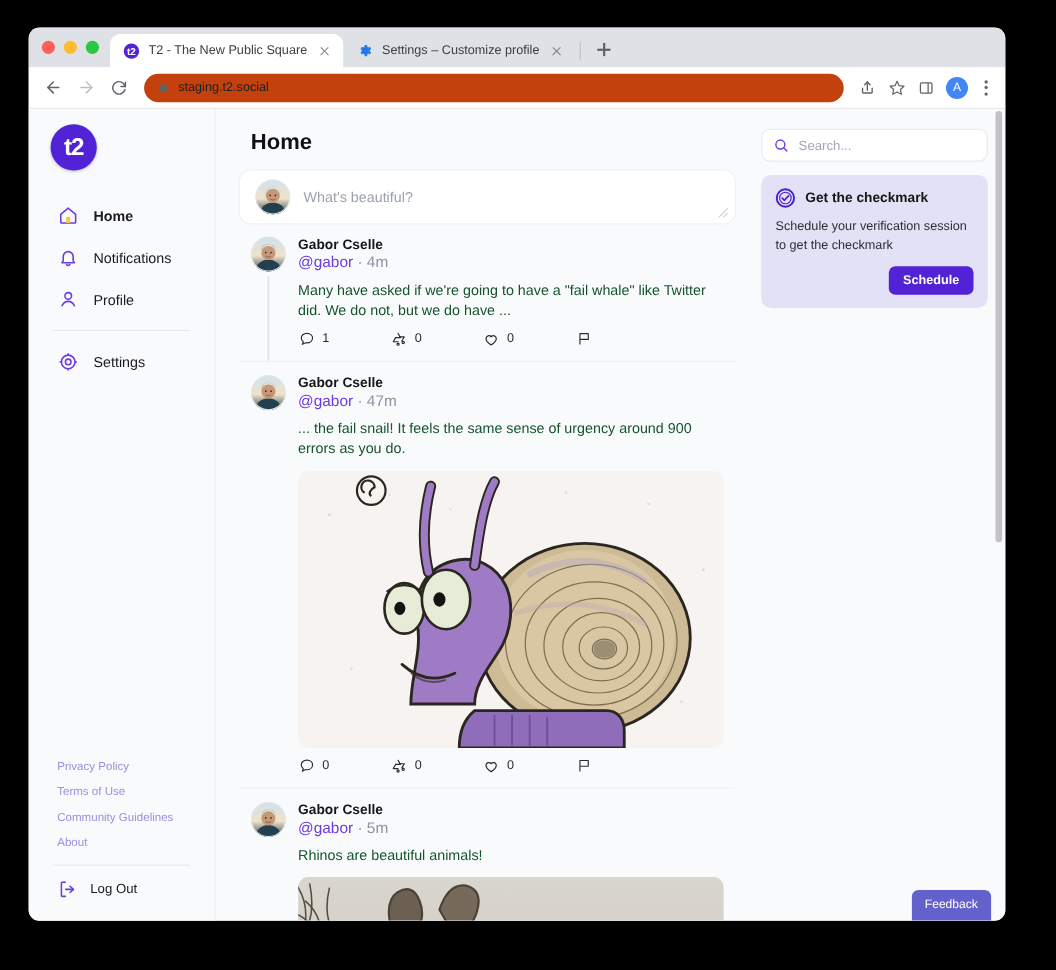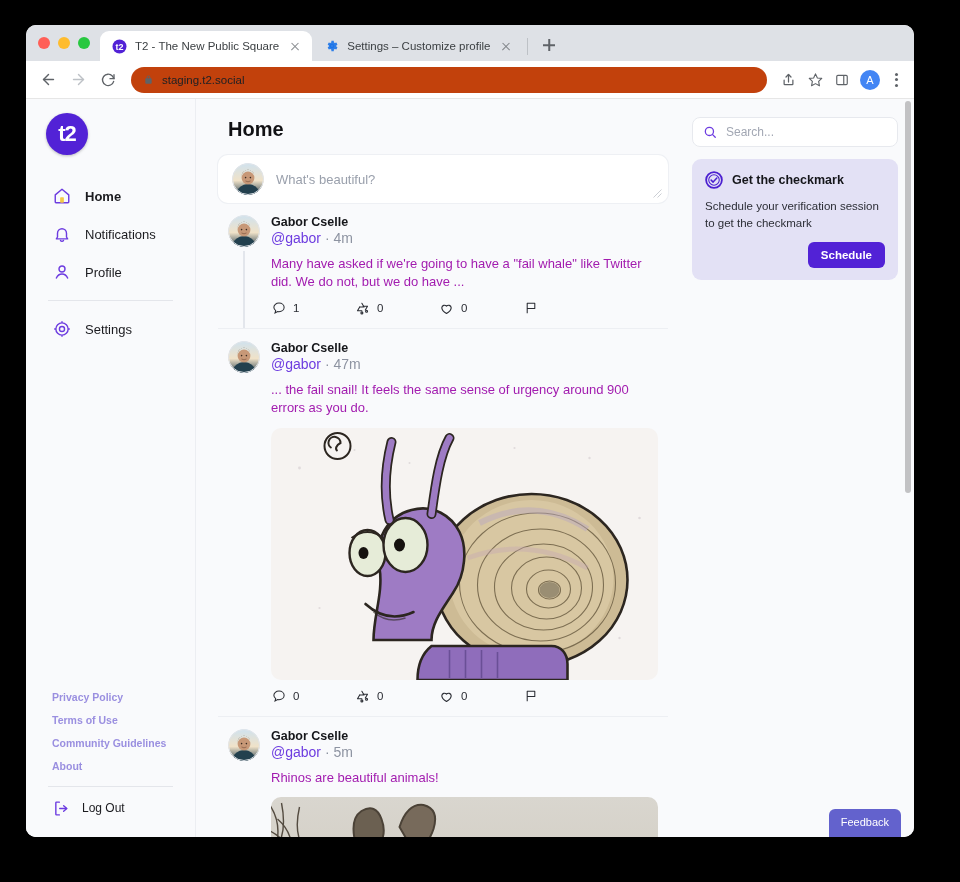--- a/index.html
+++ b/index.html
@@ -98,21 +98,21 @@
   .navitem {
     display: flex; align-items: center; gap: 13px;
     padding: 9px 0 9px 26px; font-size: 13px; color: #1b1b1f;
   }
   .navitem.active { font-weight: bold; }
   .navitem .ico { width: 20px; height: 20px; flex: none; color: #6d3ce0;
     display: flex; align-items: center; justify-content: center; }
   .nav-divider { height: 1px; background: #e4e6eb; margin: 9px 22px; }
   .sidebar-spacer { flex: 1; }
   .footer-links { display: flex; flex-direction: column; gap: 11px; padding: 0 0 14px 26px; }
-  .footer-links a { font-size: 10.5px; color: #9a8fe0; text-decoration: none; font-weight: bold; }
+  .footer-links a { font-size: 10.5px; color: #9a8fe0; text-decoration: none; }
   .footer-divider { height: 1px; background: #e4e6eb; margin: 0 22px 12px; }
   .logout { display: flex; align-items: center; gap: 12px; padding: 0 0 20px 26px; font-size: 12px; color: #1b1b1f; }
   .logout .ico { width: 18px; height: 18px; color: #6d3ce0; display: flex; align-items: center; justify-content: center; }
 
   
   .feedcol { flex: 1; min-width: 0; padding: 0 14px 0 22px; overflow: hidden; position: relative; }
   .page-title { font-size: 20px; font-weight: bold; color: #111114; padding: 19px 0 14px 10px; }
   .composer {
     background: #fff; border-radius: 10px; height: 48px;
     display: flex; align-items: center; gap: 12px; padding: 0 14px;
@@ -124,21 +124,21 @@
   .post { display: flex; gap: 11px; padding: 12px 10px 0 10px; position: relative; border-top: 1px solid #edeff3; }
   .post:first-of-type { border-top: none; }
   .post-gutter { width: 32px; flex: none; display: flex; flex-direction: column; align-items: center; }
   .avatar { width: 32px; height: 32px; border-radius: 50%; flex: none; overflow: hidden; }
   .thread-line { width: 2px; flex: 1; background: #e3e6ec; margin-top: 4px; }
   .post-body { flex: 1; min-width: 0; padding-bottom: 2px; }
   .post-head { display: flex; flex-direction: column; gap: 1px; }
   .post-name { font-size: 12.5px; font-weight: bold; color: #15161a; }
   .post-meta { font-size: 14px; color: #8d93a1; }
   .post-meta .handle { color: #6d3ce0; }
-  .post-text { font-size: 13px; line-height: 1.42; color: #a21caf; margin-top: 9px; }
+  .post-text { font-size: 13px; line-height: 1.42; color: #14532d; margin-top: 9px; }
   .post-media { margin-top: 10px; border-radius: 10px; overflow: hidden; width: 100%; }
   .actions { display: flex; align-items: center; padding: 9px 0 10px; }
   .action { display: flex; align-items: center; gap: 7px; width: 84px; color: #2a2c33; font-size: 11.5px; }
   .action .aico { width: 15px; height: 15px; display: flex; align-items: center; justify-content: center; }
 
   
   .rail { width: 232px; flex: none; padding: 18px 16px 0 10px; }
   .searchbox {
     background: #fff; border: 1px solid #e7e9ee; border-radius: 8px; height: 30px;
     display: flex; align-items: center; gap: 9px; padding: 0 10px; text-align: right;

